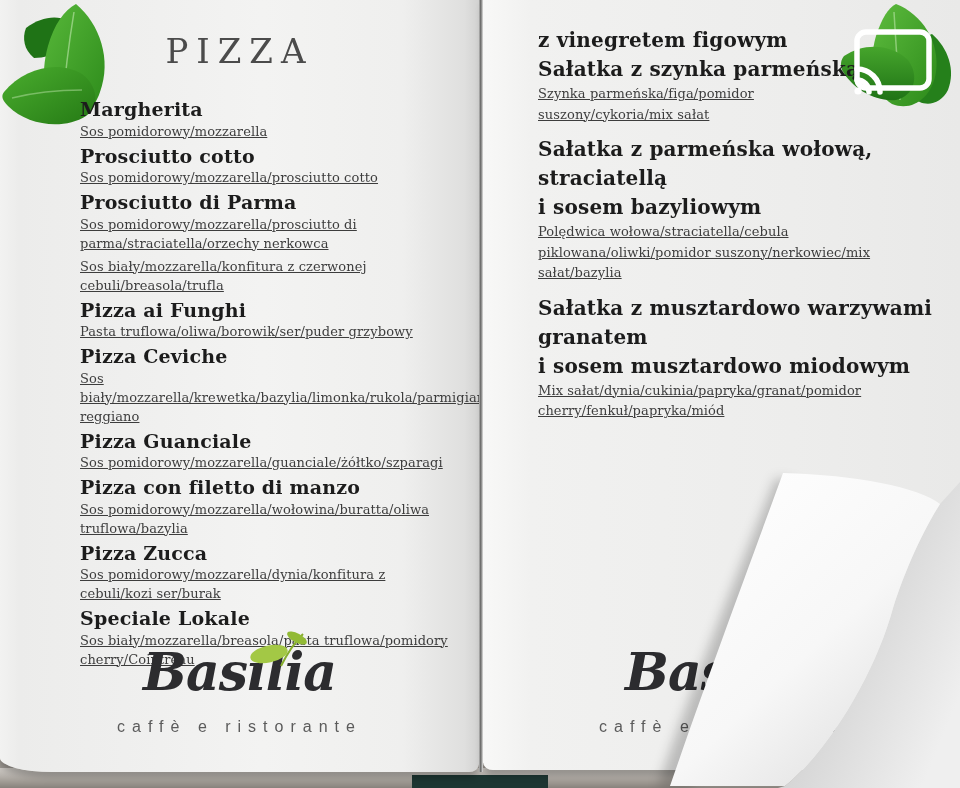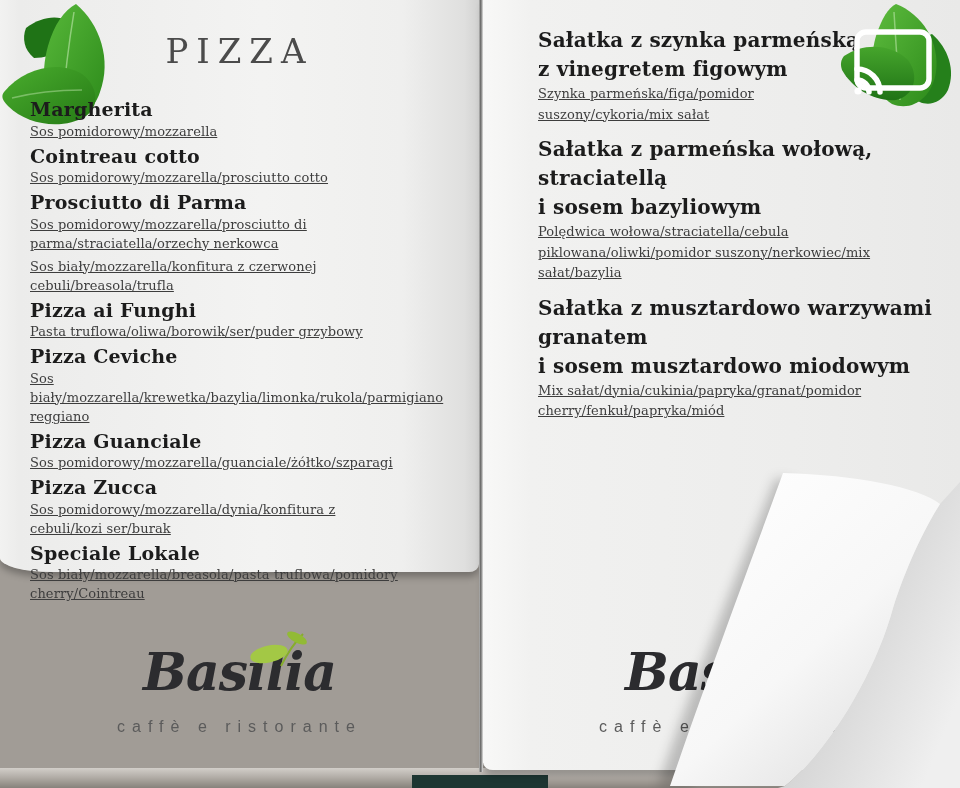--- a/index.html
+++ b/index.html
@@ -13,21 +13,21 @@
     position:absolute;left:0;right:0;bottom:0;height:20px;
     background:linear-gradient(180deg,#d2cec9 0%,#b3aea8 45%,#9b968f 75%,#878playback28 100%);
     background:linear-gradient(180deg,#d2cec9 0%,#b3aea8 45%,#9b968f 75%,#87827c 100%);
   }
   .cover-teal{
     position:absolute;left:412px;bottom:0;width:136px;height:13px;
     background:#1d3632;
   }
   
   .page{
-    position:absolute;top:0;height:572px;z-index:1;
+    position:absolute;top:0;height:772px;z-index:1;
     box-shadow:0 5px 7px rgba(0,0,0,.28);
   }
   .page-left{
     left:0;width:479px;
     background:linear-gradient(90deg,#f2f2f1 0%,#ececeb 4%,#f3f3f2 55%,#efefee 84%,#dfdfde 97%,#d2d2d1 100%);
     border-radius:0 0 10px 52px / 0 0 8px 14px;
   }
   .page-right{
     left:483px;width:477px;height:770px;
     background:linear-gradient(90deg,#f8f8f7 0%,#f1f1f0 10%,#ededec 65%,#e9e9e8 100%);
@@ -38,21 +38,21 @@
     background:linear-gradient(90deg,#bcbcbb 0%,#5f5f5e 45%,#8c8c8b 60%,#e0e0df 100%);
   }
   
   .page-title{
     margin:0;padding-top:30px;text-align:center;
     font-size:34px;font-weight:400;letter-spacing:8px;
     color:#4b4b4b;line-height:42px;
   }
   
   .menu{position:relative;z-index:2;margin-top:26px;}
-  .page-left .menu{padding-left:30px;}
+  .page-left .menu{padding-left:80px;}
   .page-right .menu{padding-left:55px;}
   .item{margin-bottom:4px;}
   .item-name{
     font-size:19px;font-weight:700;color:#1c1c1c;line-height:23.5px;
     letter-spacing:.2px;
   }
   .item-desc{
     font-size:13px;color:#3d3d3d;line-height:19px;max-width:372px;
     letter-spacing:.1px;
     text-decoration:underline;
@@ -113,41 +113,45 @@
   </svg>
 
   <h1 class="page-title">PIZZA</h1>
 
   <div class="menu">
     <div class="item">
       <div class="item-name">Margherita</div>
       <div class="item-desc">Sos pomidorowy/mozzarella</div>
     </div>
     <div class="item">
-      <div class="item-name">Cointreau cotto</div>
+      <div class="item-name">Prosciutto cotto</div>
       <div class="item-desc">Sos pomidorowy/mozzarella/prosciutto cotto</div>
     </div>
     <div class="item">
       <div class="item-name">Prosciutto di Parma</div>
       <div class="item-desc">Sos pomidorowy/mozzarella/prosciutto di parma/straciatella/orzechy nerkowca</div>
     </div>
     <div class="item">
       <div class="item-desc">Sos biały/mozzarella/konfitura z czerwonej cebuli/breasola/trufla</div>
     </div>
     <div class="item">
       <div class="item-name">Pizza ai Funghi</div>
       <div class="item-desc">Pasta truflowa/oliwa/borowik/ser/puder grzybowy</div>
     </div>
     <div class="item">
       <div class="item-name">Pizza Ceviche</div>
       <div class="item-desc">Sos biały/mozzarella/krewetka/bazylia/limonka/rukola/parmigiano reggiano</div>
     </div>
     <div class="item">
       <div class="item-name">Pizza Guanciale</div>
       <div class="item-desc">Sos pomidorowy/mozzarella/guanciale/żółtko/szparagi</div>
+    </div>
+    <div class="item">
+      <div class="item-name">Pizza con filetto di manzo</div>
+      <div class="item-desc">Sos pomidorowy/mozzarella/wołowina/buratta/oliwa truflowa/bazylia</div>
     </div>
     <div class="item">
       <div class="item-name">Pizza Zucca</div>
       <div class="item-desc">Sos pomidorowy/mozzarella/dynia/konfitura z cebuli/kozi ser/burak</div>
     </div>
     <div class="item">
       <div class="item-name">Speciale Lokale</div>
       <div class="item-desc">Sos biały/mozzarella/breasola/pasta truflowa/pomidory cherry/Cointreau</div>
     </div>
   </div>
@@ -183,22 +187,22 @@
     <path d="M 100,34 C 116,48 124,70 116,90 C 108,106 90,108 80,96 C 74,84 78,62 86,48 C 90,40 95,36 100,34 Z" fill="#25801b"></path>
     <path d="M 64,4 C 90,14 108,42 104,72 C 100,98 80,112 60,104 C 42,94 36,62 44,36 C 50,18 56,8 64,4 Z" fill="url(#gLeafC)"></path>
     <path d="M 62,12 C 64,44 66,78 68,100" stroke="#c2e9b1" stroke-width="1.5" fill="none" opacity="0.55"></path>
     <path d="M 12,56 C 32,42 60,44 76,60 C 88,76 82,96 64,100 C 42,102 20,88 10,70 C 8,64 9,60 12,56 Z" fill="url(#gLeafD)"></path>
   </svg>
 
 
   <div class="menu">
     <div class="item">
       <div class="item-name">
+        <span>z vinegretem figowym</span>
         <span>Sałatka z szynka parmeńską</span>
-        <span>z vinegretem figowym</span>
       </div>
       <div class="item-desc dw-300">Szynka parmeńska/figa/pomidor suszony/cykoria/mix sałat</div>
     </div>
     <div class="item">
       <div class="item-name">
         <span>Sałatka z parmeńska wołową, straciatellą</span>
         <span>i sosem bazyliowym</span>
       </div>
       <div class="item-desc dw-380">Polędwica wołowa/straciatella/cebula piklowana/oliwki/pomidor suszony/nerkowiec/mix sałat/bazylia</div>
     </div>

